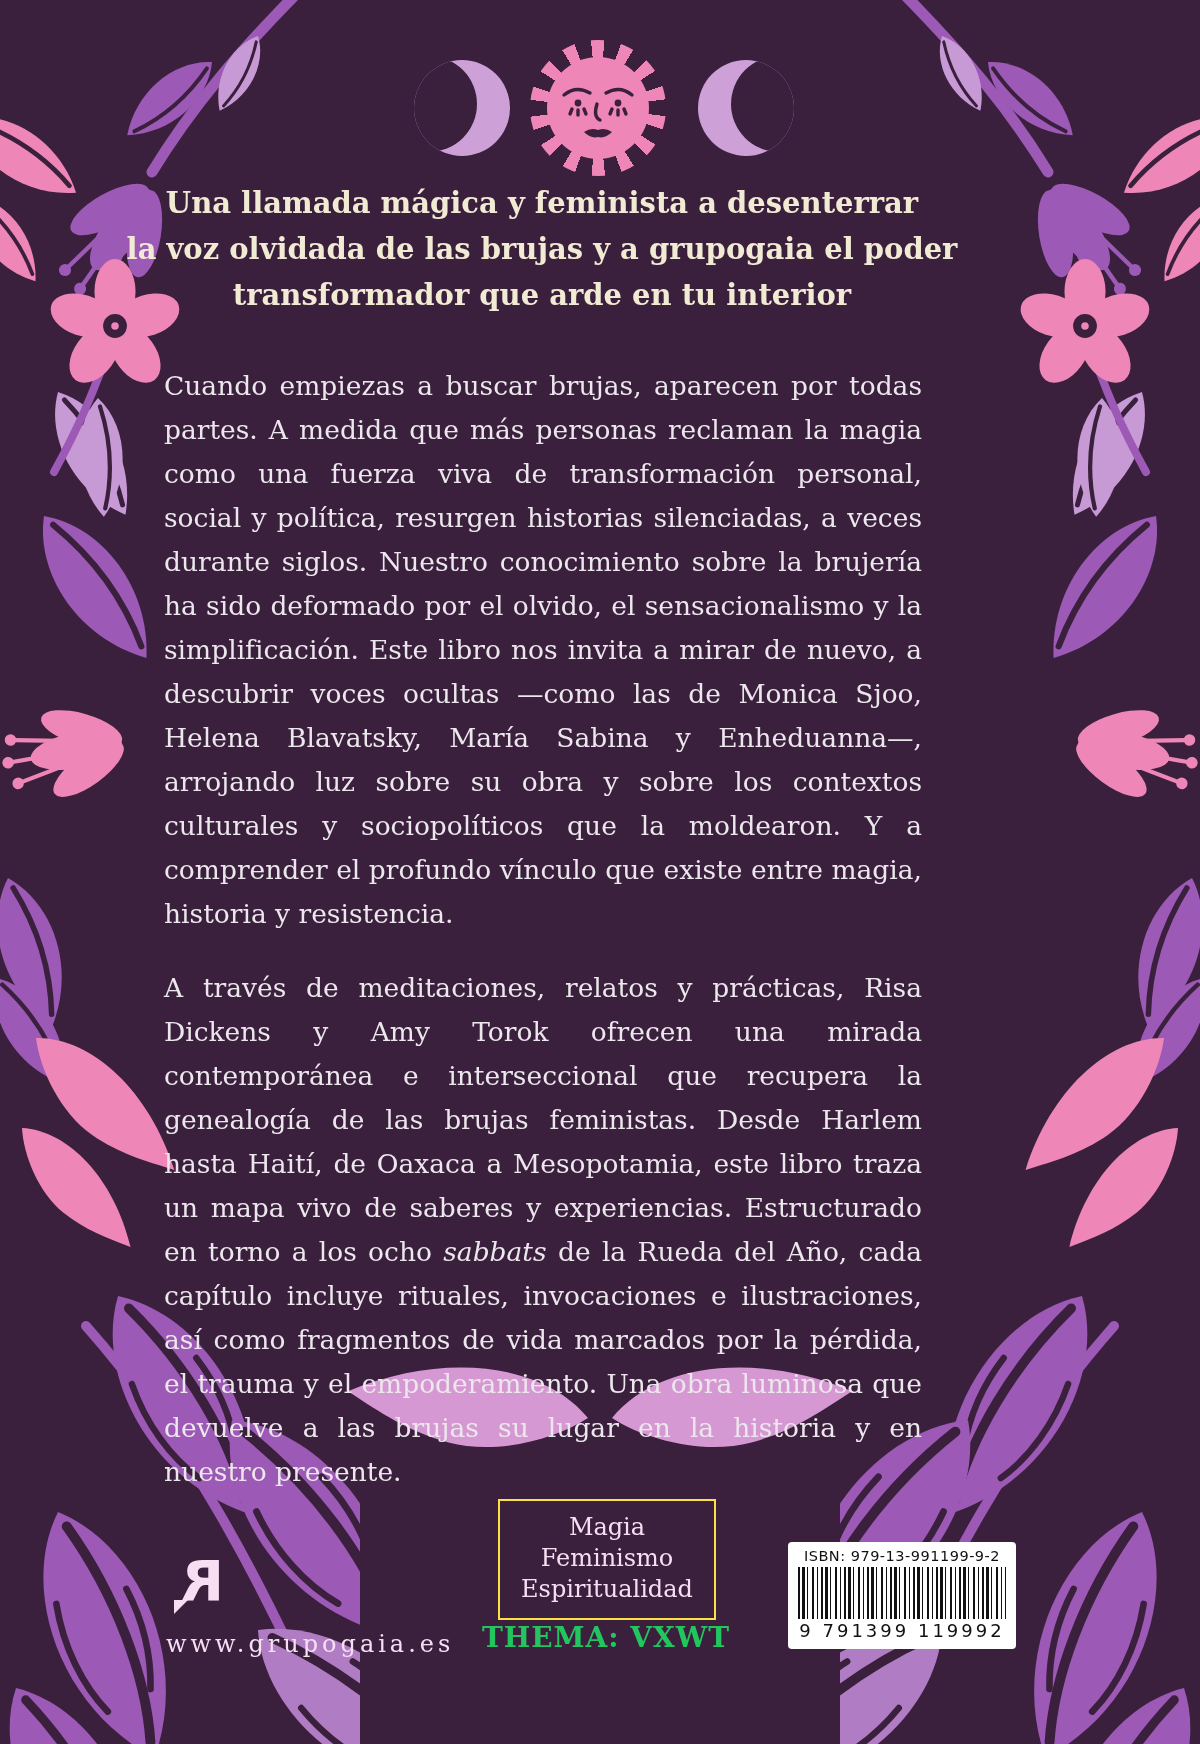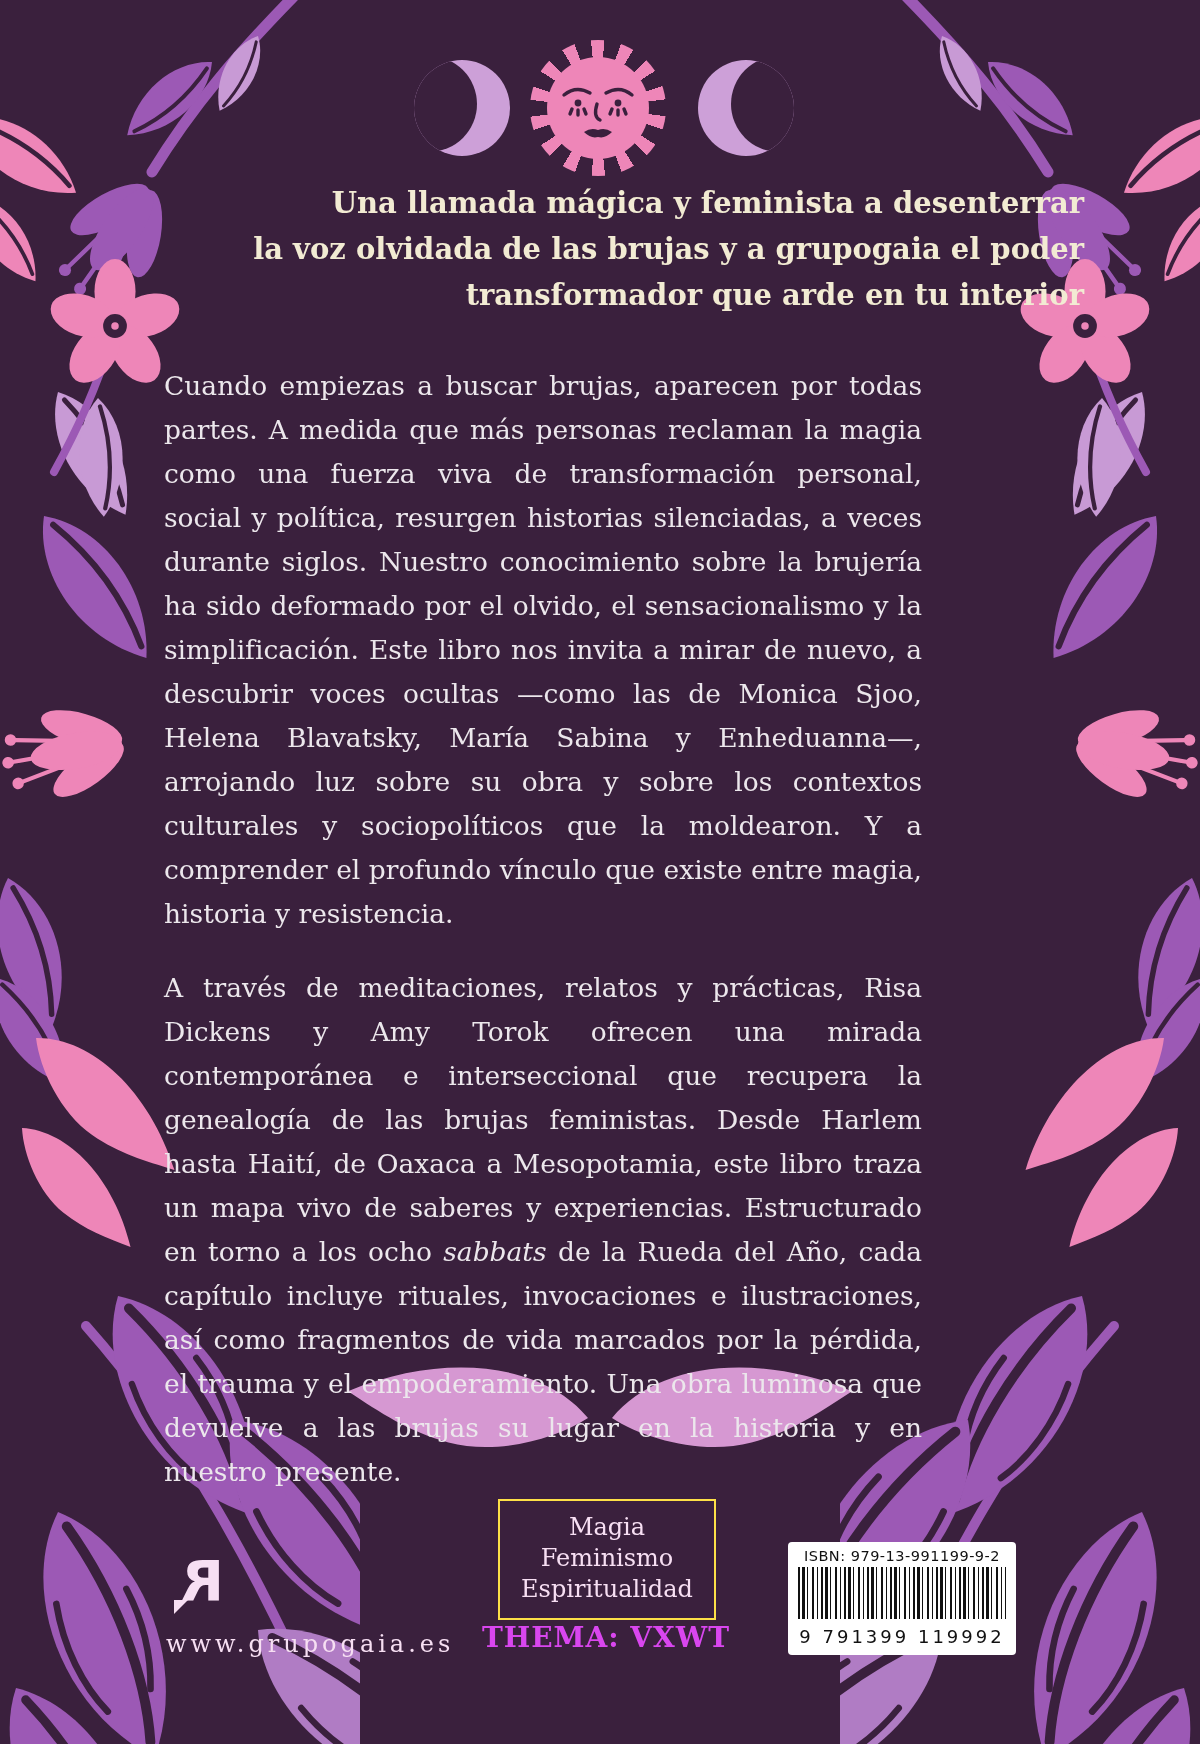--- a/index.html
+++ b/index.html
@@ -19,47 +19,47 @@
   .moon-right{left:698px;top:60px;}
   .moon-right::after{left:33px;}
   .sun{position:absolute;left:530px;top:40px;width:136px;height:136px;}
   .sun-rays{position:absolute;inset:0;border-radius:50%;
             background:repeating-conic-gradient(from -6deg,#EE86B8 0deg 11.5deg,transparent 11.5deg 25.714deg);}
   .sun-disc{position:absolute;left:17px;top:17px;width:102px;height:102px;border-radius:50%;background:#EE86B8;}
   .sun-face{position:absolute;left:18px;top:18px;}
 
   
   .headline{position:absolute;left:0;top:180px;width:1084px;display:flex;flex-direction:column;
-            align-items:flex-end;color:#F2EBD3;font-weight:bold;font-size:29px;line-height:46px;}
+            align-items:center;color:#F2EBD3;font-weight:bold;font-size:29px;line-height:46px;}
   .headline div{white-space:nowrap;}
 
   
   .text-col{position:absolute;left:164px;top:364px;width:758px;color:#ECE7EC;
             font-size:26.5px;line-height:44px;text-align:justify;}
   .text-col p{margin:0 0 30px 0;}
 
   
   .publisher{position:absolute;left:166px;top:1548px;color:#F7DFF3;}
   .logo-row{display:flex;align-items:center;gap:14px;}
   .wordmark{font-family:"DejaVu Sans",sans-serif;font-weight:bold;font-size:45px;letter-spacing:1px;}
   .website{margin-top:16px;font-size:24px;letter-spacing:4px;}
 
   .cat-box{position:absolute;left:498px;top:1499px;width:214px;border:2px solid #fde047;
            color:#F7DFF3;text-align:center;padding:11px 0 13px;font-size:24px;line-height:31px;}
-  .thema{position:absolute;left:455px;top:1621px;width:302px;text-align:center;color:#d946ef;
+  .thema{position:absolute;left:455px;top:1621px;width:302px;text-align:center;color:#22c55e;
          font-weight:bold;font-size:28px;letter-spacing:1px;white-space:nowrap;}
 
   .barcode{position:absolute;left:788px;top:1542px;width:228px;background:#ffffff;border-radius:4px;
            padding:6px 10px 8px;box-sizing:border-box;text-align:center;color:#111;
            font-family:"DejaVu Sans",sans-serif;}
   .isbn{font-size:14.5px;letter-spacing:.5px;white-space:nowrap;}
   .bars{height:52px;margin-top:3px;
         background:repeating-linear-gradient(90deg,#111 0 2px,#fff 2px 4px,#111 4px 7px,#fff 7px 9px,
                    #111 9px 10px,#fff 10px 14px,#111 14px 16px,#fff 16px 19px,#111 19px 20px,#fff 20px 23px);}
-  .barnum{font-size:18px;letter-spacing:3px;margin-top:7px;white-space:nowrap;}
+  .barnum{font-size:18px;letter-spacing:3px;margin-top:1px;white-space:nowrap;}
 </style>
 </head>
 <body>
 
 <div class="cover">
 
   <svg class="defs" aria-hidden="true">
     <defs>
       <g id="d-leaf">
         <path d="M0 0 C34 -34, 96 -36, 140 -2 C96 34, 34 32, 0 0 Z"></path>

